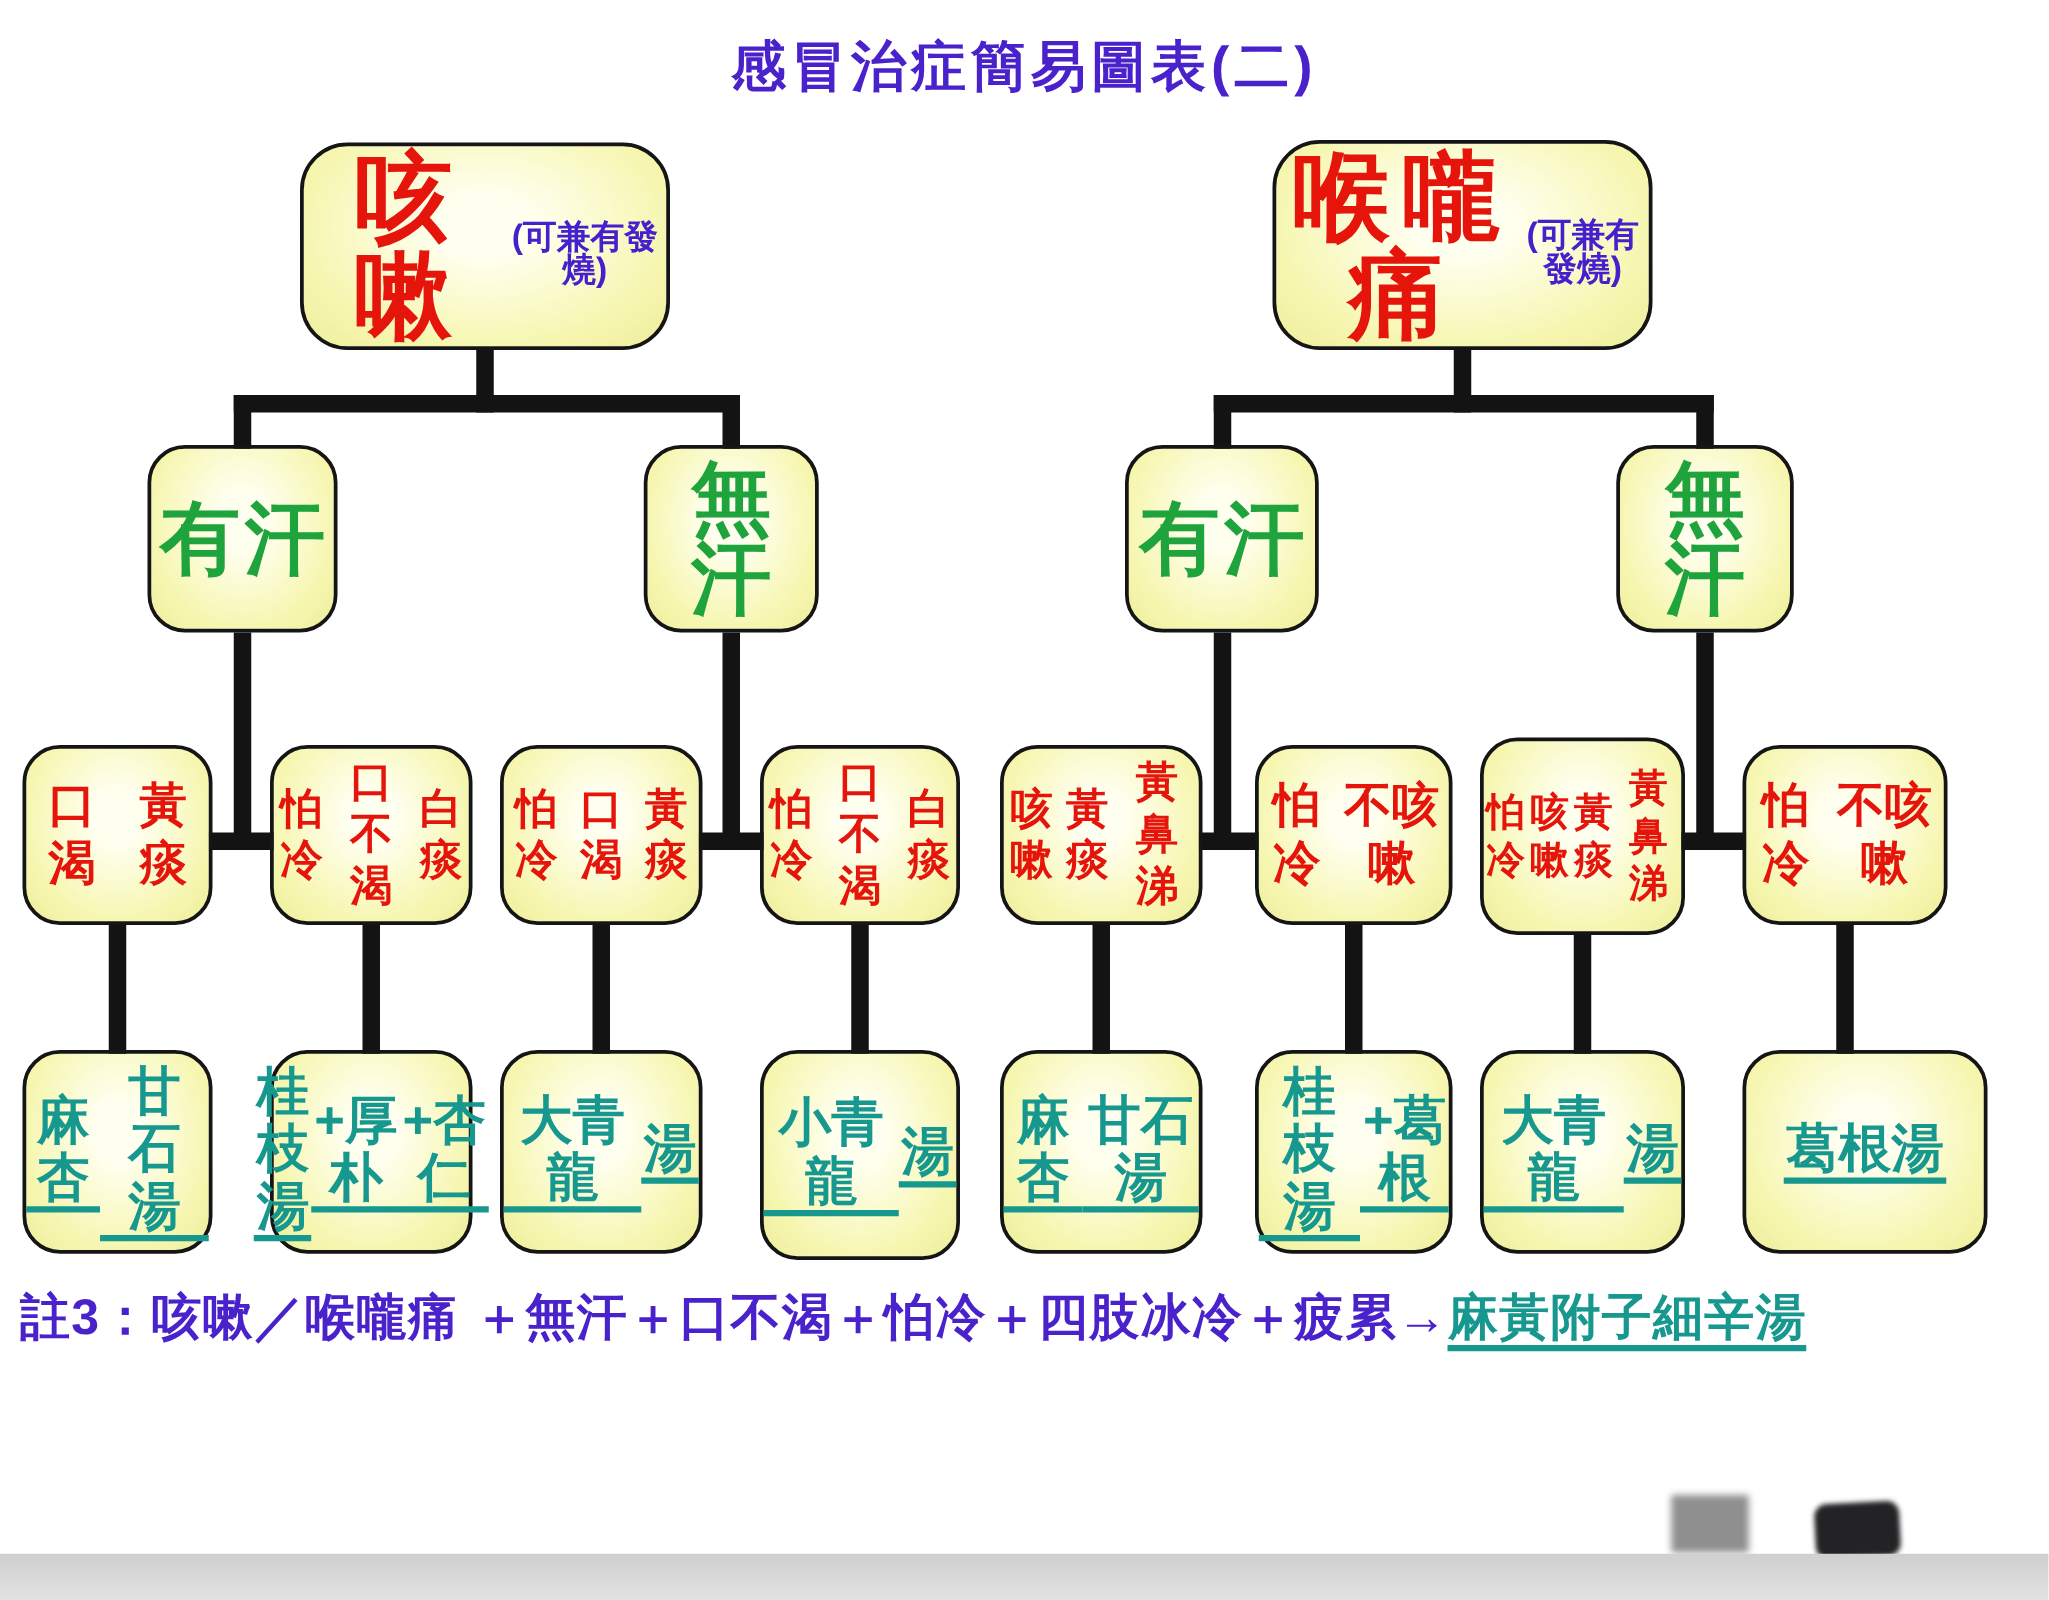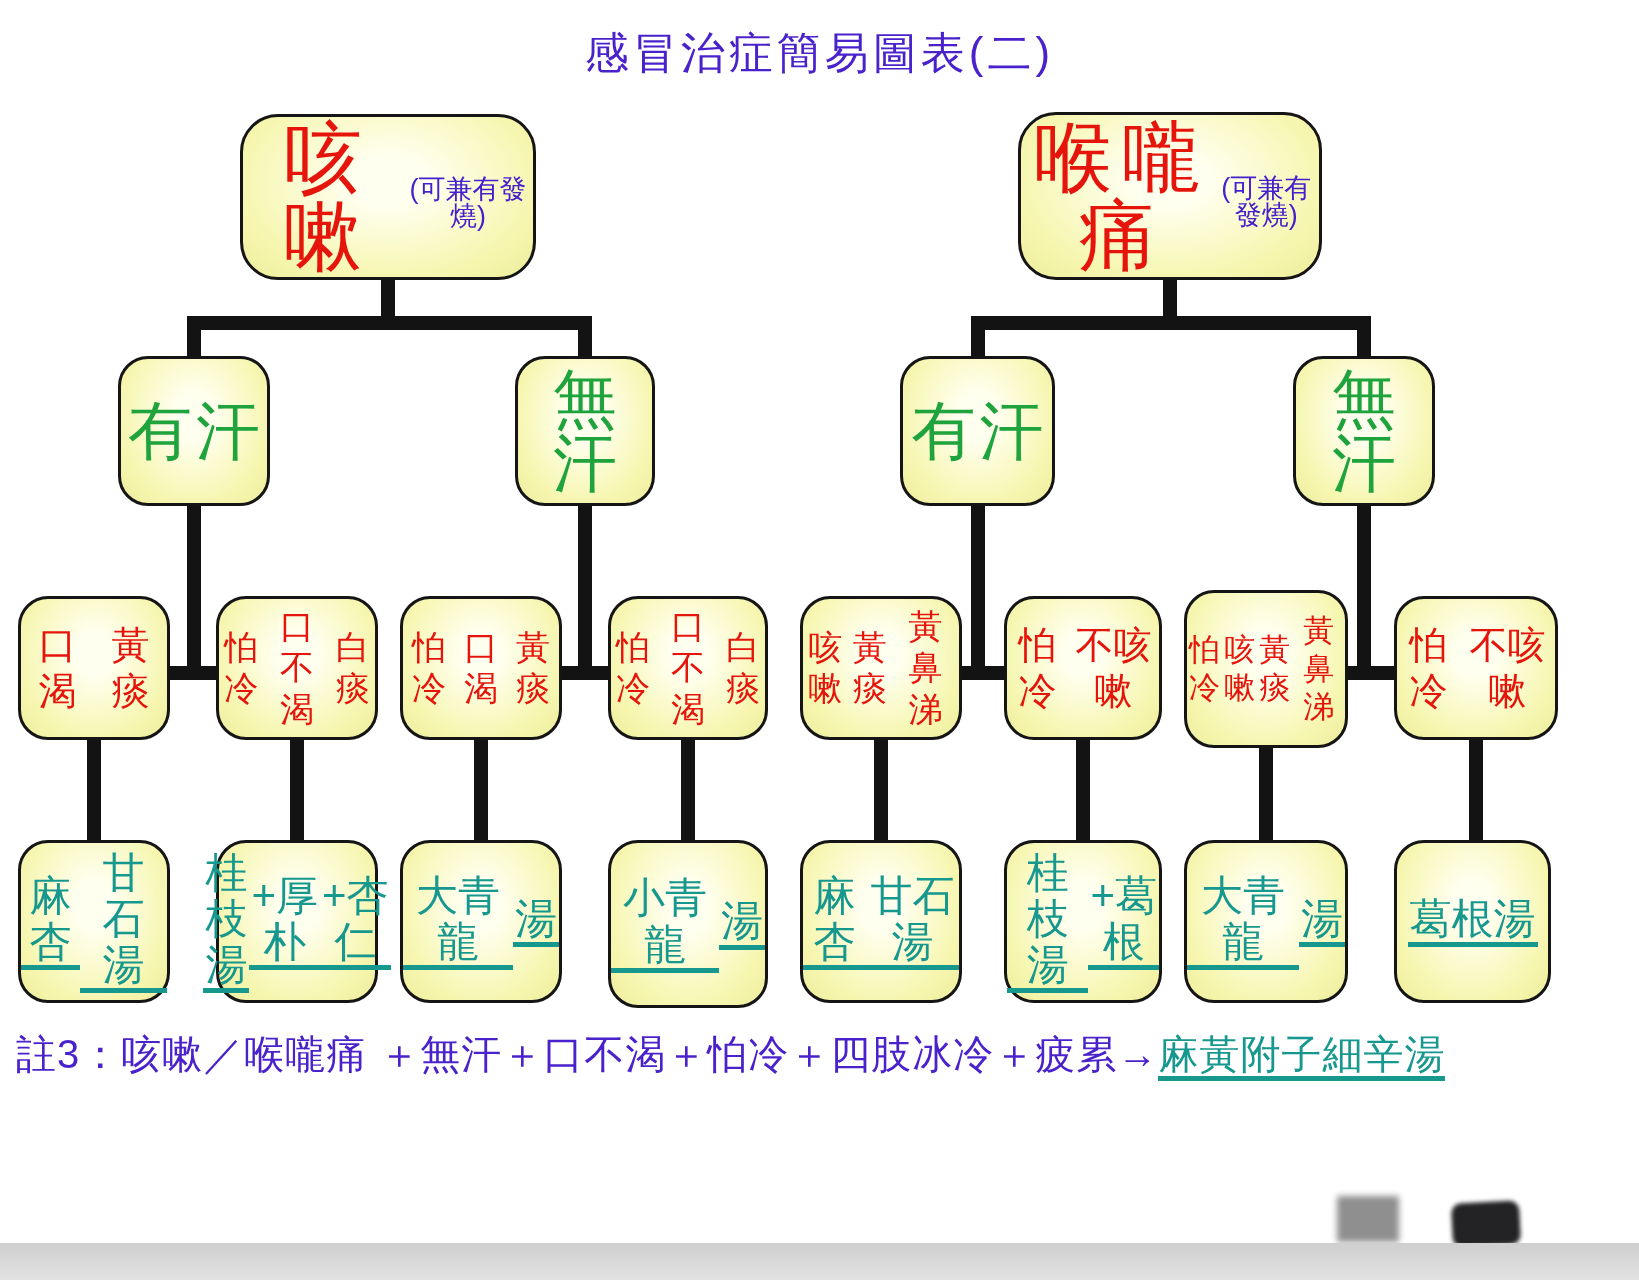--- a/index.html
+++ b/index.html
@@ -1,18 +1,18 @@
 <!DOCTYPE html>
 <html><head>
 <meta charset="utf-8">
 <style>
   html,body{margin:0;padding:0;background:#ffffff;}
   .stage{
     position:relative;width:1639px;height:1280px;background:#ffffff;overflow:hidden;
-    font-family:"Liberation Sans","DejaVu Sans",sans-serif;font-weight:400;
+    font-family:"Liberation Sans","DejaVu Sans",sans-serif;font-weight:700;
   }
   .title{
     position:absolute;top:24px;left:0;width:100%;text-align:center;
     font-size:44px;color:#4a22cc;letter-spacing:4px;z-index:3;
   }
   .conn{position:absolute;background:#131313;z-index:1;}
   .box{
     position:absolute;box-sizing:border-box;border:3px solid #151515;border-radius:30px;
     background:radial-gradient(ellipse at 50% 40%,#fffff0 18%,#f6f6b0 72%,#eeee9d 100%);
     display:flex;flex-direction:row;align-items:center;justify-content:center;
@@ -162,21 +162,21 @@
         <span class="sym-line" style="font-size: 31px;">黃鼻涕</span>
       </div>
       <div class="box treatment-box" style="left: 1184px; top: 840px; width: 164px; height: 163px;">
         <span class="trt-line">大青龍</span>
         <span class="trt-line">湯</span>
       </div>
       <div class="box symptom-box" style="left: 1394px; top: 596px; width: 164px; height: 144px;">
         <span class="sym-line" style="font-size: 38px;">怕冷</span>
         <span class="sym-line" style="font-size: 38px;">不咳嗽</span>
       </div>
-      <div class="box treatment-box" style="left: 1394px; top: 840px; width: 157px; height: 163px;">
+      <div class="box treatment-box" style="left: 1394px; top: 840px; width: 196px; height: 163px;">
         <span class="trt-line">葛根湯</span>
       </div>
     </div>
   <div class="notes" id="notes">
       <div class="note-row"><span class="note-label">註3：</span><span class="note-part">咳嗽／喉嚨痛 ＋無汗＋口不渴＋怕冷＋四肢冰冷＋疲累→</span><span class="note-part link">麻黃附子細辛湯</span></div>
     </div>
   <div class="white-fade"></div>
   <div class="gray-smudge"></div>
   <div class="dark-smudge"></div>
   <div class="bottom-band"></div>

